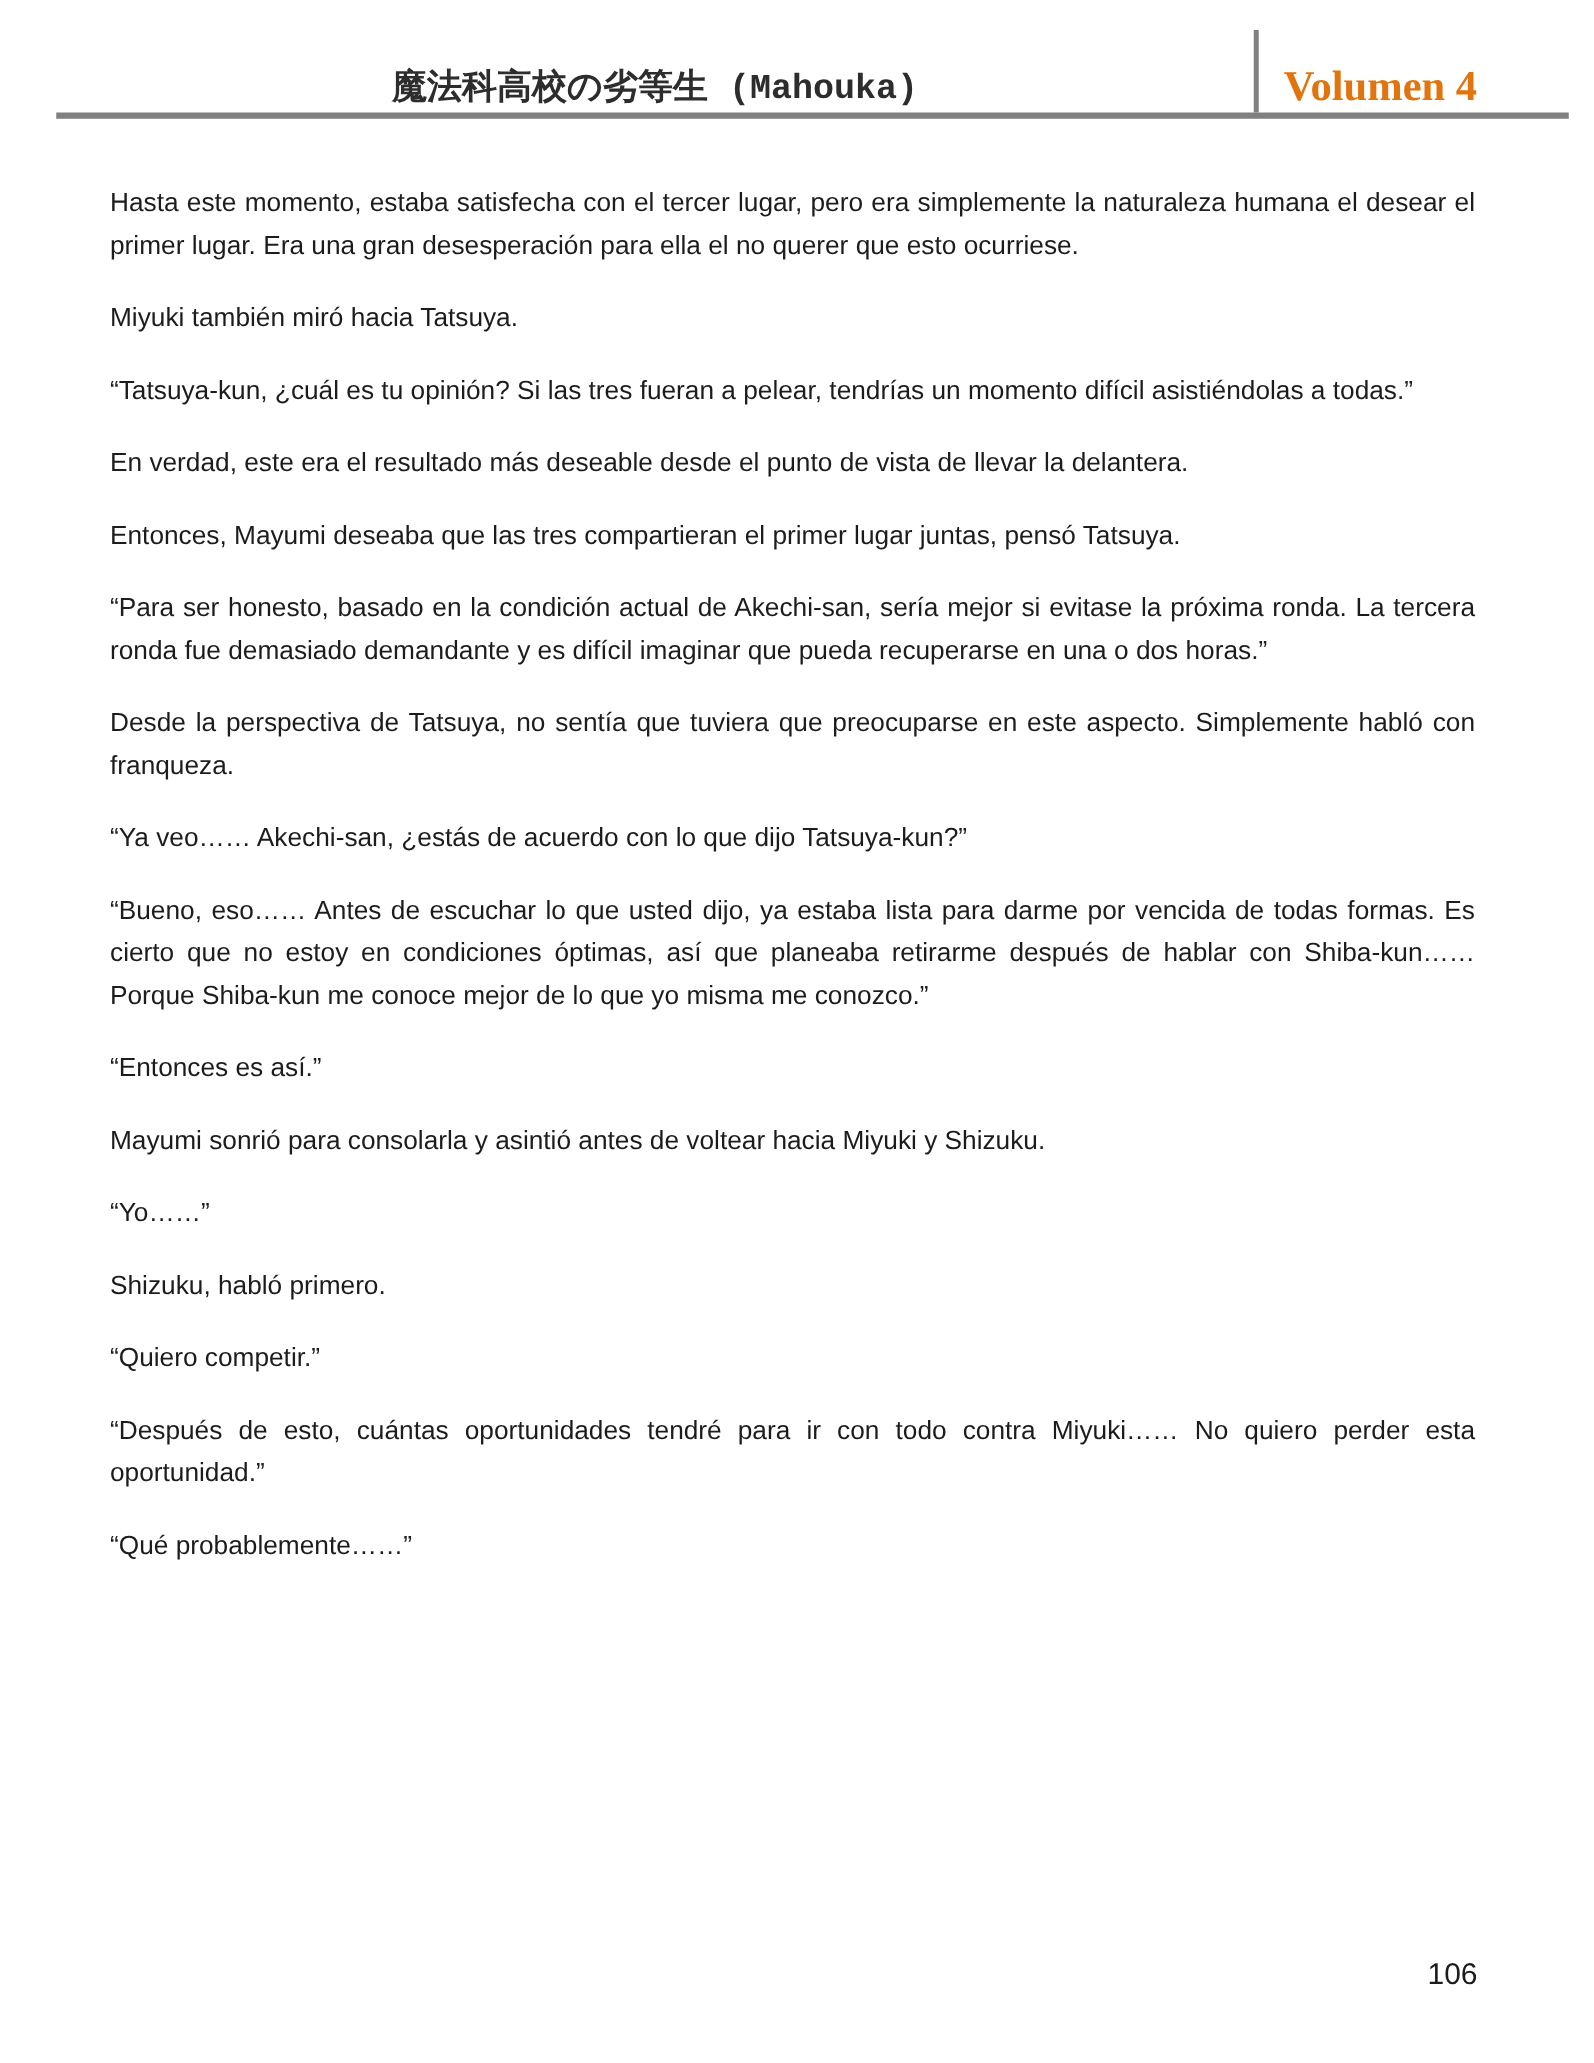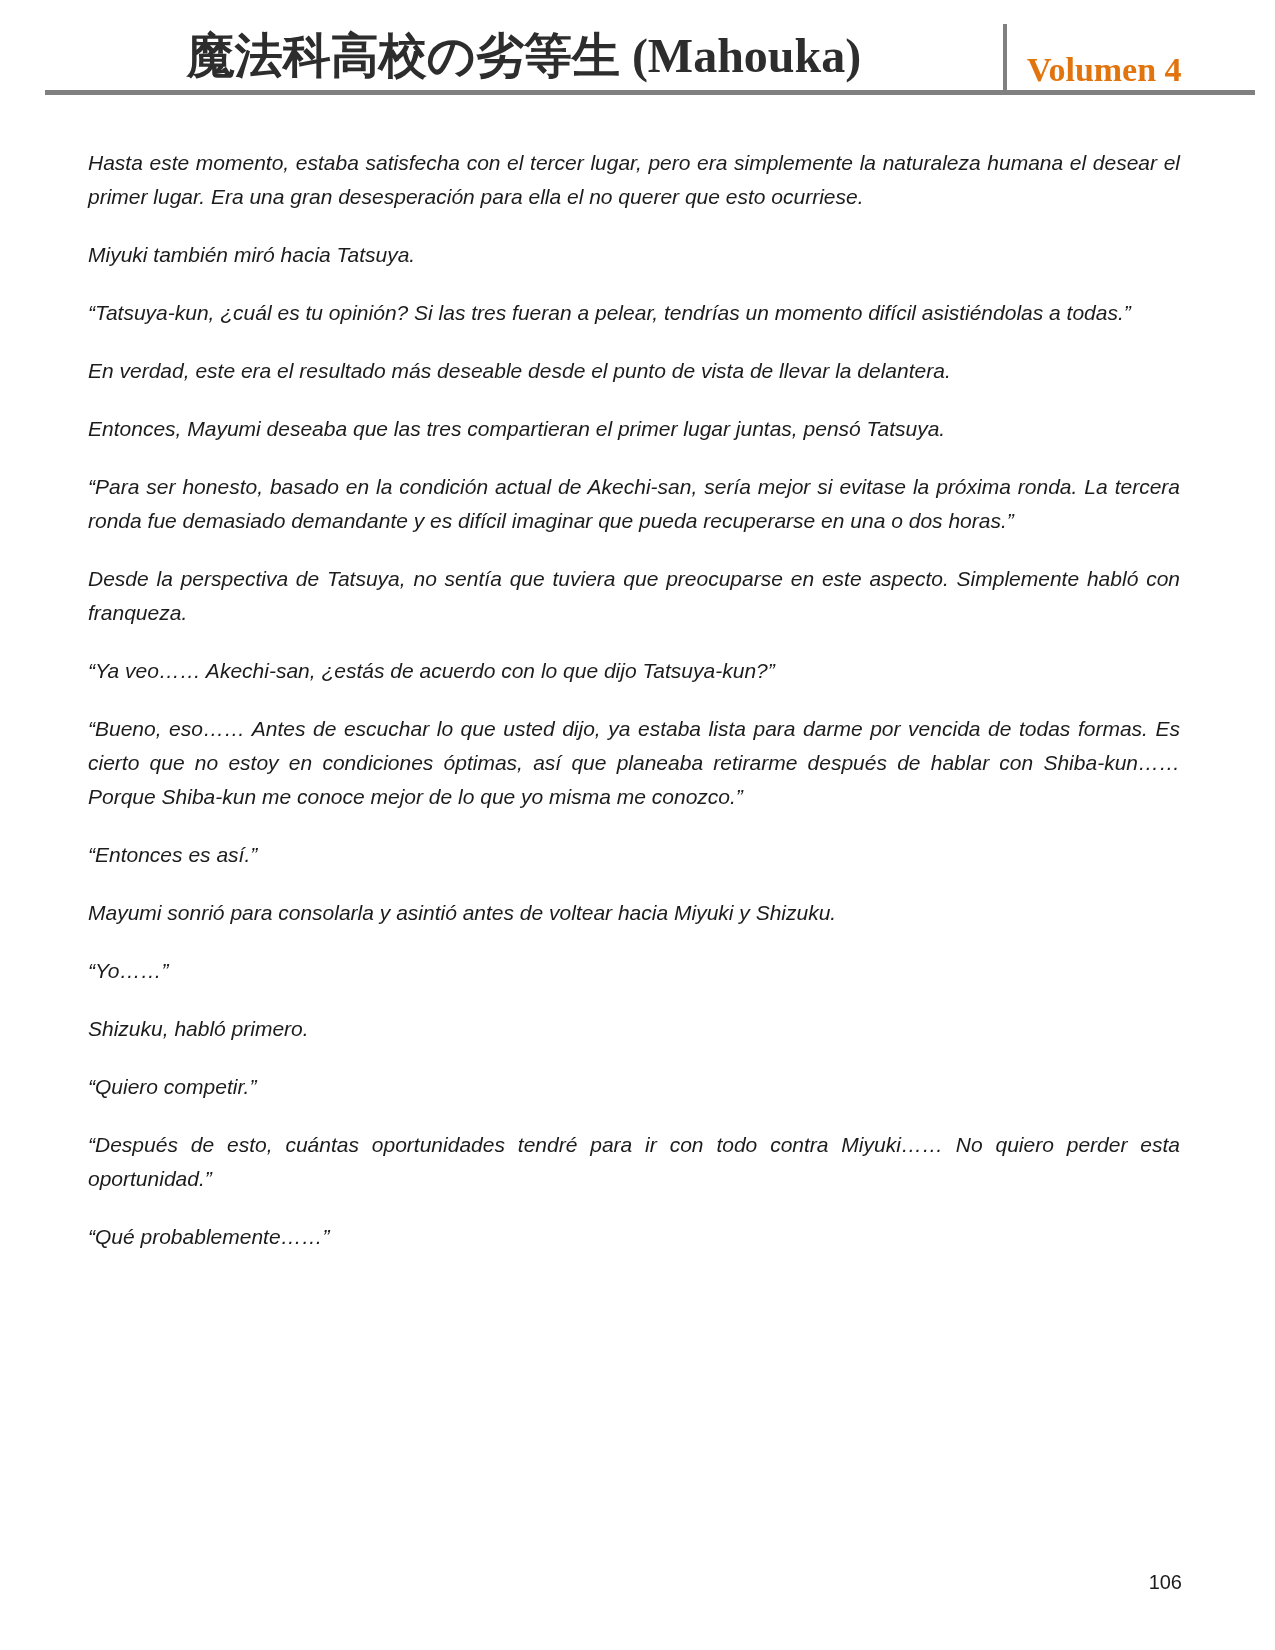--- a/index.html
+++ b/index.html
@@ -23,23 +23,23 @@
     width: 1210px;
     height: 66px;
     display: flex;
     align-items: stretch;
   }
   .header-title {
     flex: 1;
     display: flex;
     align-items: flex-end;
     justify-content: center;
-    font-family: Liberation Serif, serif;
+    font-family: Liberation Mono, monospace;
     font-weight: bold;
-    font-size: 48px;
+    font-size: 28px;
     color: #2d2d2d;
     padding-bottom: 2px;
     white-space: nowrap;
   }
   .volume-cell {
     width: 252px;
     box-sizing: border-box;
     border-left: 4px solid #808080;
     padding-left: 20px;
     display: flex;
@@ -61,35 +61,34 @@
     height: 5px;
     background: #808080;
   }
   
   .content {
     position: absolute;
     left: 88px;
     top: 146px;
     width: 1092px;
     color: #1c1c1c;
-    font-style: italic;
   }
   .content p {
     margin: 0 0 24px 0;
     font-size: 21px;
     line-height: 34px;
     text-align: justify;
     color: #1c1c1c;
   }
   
   .page-number {
     position: absolute;
     right: 93px;
     bottom: 56px;
-    font-size: 20px;
+    font-size: 24px;
     color: #1c1c1c;
   }
 </style>
 </head>
 <body>
 
 <div class="page">
 
   <div class="header">
     <div class="header-title">魔法科高校の劣等生 (Mahouka)</div>

